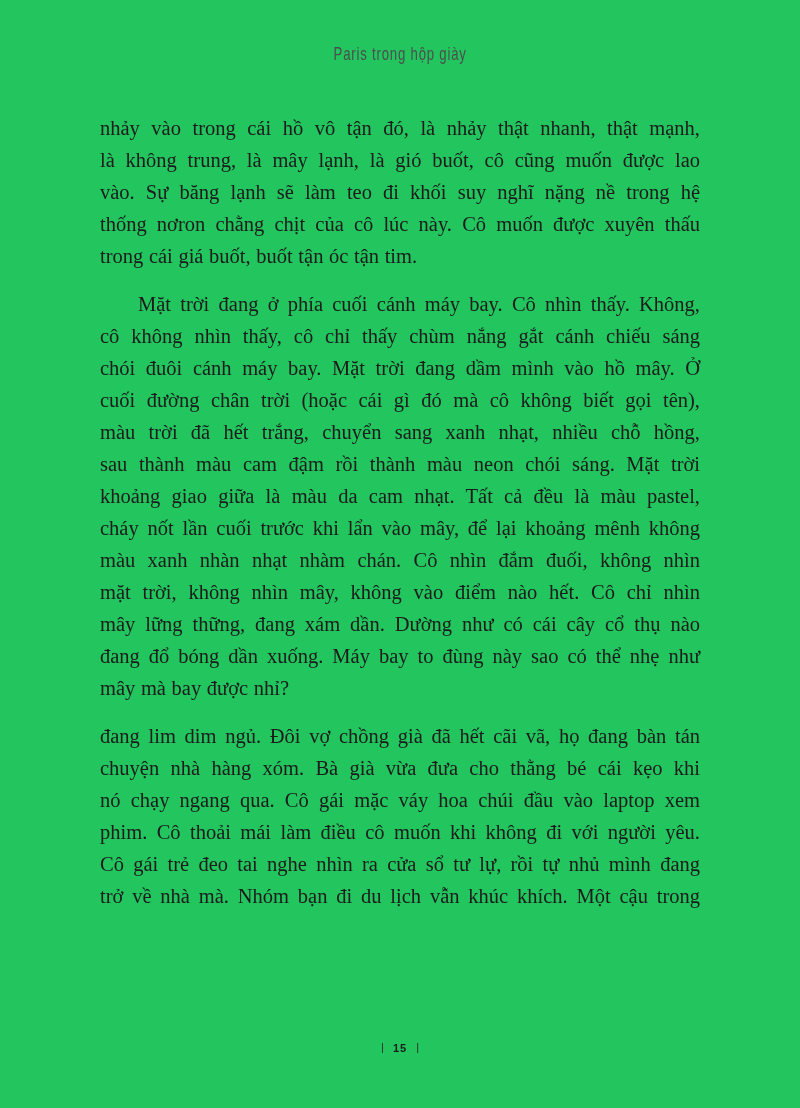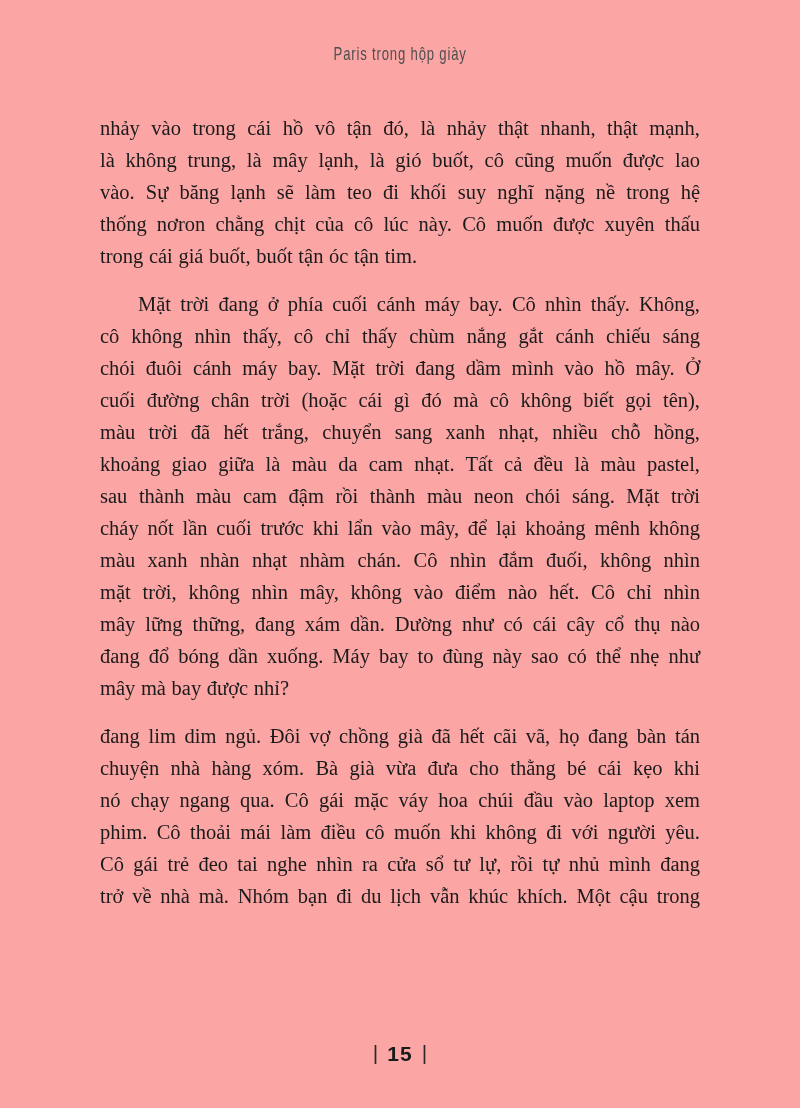--- a/index.html
+++ b/index.html
@@ -4,21 +4,21 @@
 <style>
   html, body {
     margin: 0;
     padding: 0;
     background: #ffffff;
   }
   .page {
     position: relative;
     width: 800px;
     height: 1108px;
-    background: #fca5a5;
+    background: #22c55e;
     overflow: hidden;
     font-family: "Liberation Serif", "DejaVu Serif", serif;
   }
   .running-header {
     position: absolute;
     top: 44px;
     left: 0;
     width: 100%;
     text-align: center;
   }
@@ -55,21 +55,21 @@
   .line.plain-end {
     text-align-last: left;
   }
   .page-footer {
     position: absolute;
     top: 1042px;
     left: 0;
     width: 100%;
     text-align: center;
     font-family: "Liberation Sans", "DejaVu Sans", sans-serif;
-    font-size: 21px;
+    font-size: 11px;
     color: #1b1b1b;
   }
   .page-footer .bar {
     font-weight: 400;
     color: #2a2a2a;
     padding: 0 9px;
     position: relative;
     top: -1px;
   }
   .page-footer .num {
@@ -93,22 +93,22 @@
         <div class="line">vào. Sự băng lạnh sẽ làm teo đi khối suy nghĩ nặng nề trong hệ</div>
         <div class="line">thống nơron chằng chịt của cô lúc này. Cô muốn được xuyên thấu</div>
         <div class="line plain-end">trong cái giá buốt, buốt tận óc tận tim.</div>
       </div>
       <div class="paragraph">
         <div class="line indent">Mặt trời đang ở phía cuối cánh máy bay. Cô nhìn thấy. Không,</div>
         <div class="line">cô không nhìn thấy, cô chỉ thấy chùm nắng gắt cánh chiếu sáng</div>
         <div class="line">chói đuôi cánh máy bay. Mặt trời đang dầm mình vào hồ mây. Ở</div>
         <div class="line">cuối đường chân trời (hoặc cái gì đó mà cô không biết gọi tên),</div>
         <div class="line">màu trời đã hết trắng, chuyển sang xanh nhạt, nhiều chỗ hồng,</div>
+        <div class="line">sau thành màu cam đậm rồi thành màu neon chói sáng. Mặt trời</div>
         <div class="line">khoảng giao giữa là màu da cam nhạt. Tất cả đều là màu pastel,</div>
-        <div class="line">sau thành màu cam đậm rồi thành màu neon chói sáng. Mặt trời</div>
         <div class="line">cháy nốt lần cuối trước khi lẩn vào mây, để lại khoảng mênh không</div>
         <div class="line">màu xanh nhàn nhạt nhàm chán. Cô nhìn đắm đuối, không nhìn</div>
         <div class="line">mặt trời, không nhìn mây, không vào điểm nào hết. Cô chỉ nhìn</div>
         <div class="line">mây lững thững, đang xám dần. Dường như có cái cây cổ thụ nào</div>
         <div class="line">đang đổ bóng dần xuống. Máy bay to đùng này sao có thể nhẹ như</div>
         <div class="line plain-end">mây mà bay được nhỉ?</div>
       </div>
       <div class="paragraph">
         <div class="line">đang lim dim ngủ. Đôi vợ chồng già đã hết cãi vã, họ đang bàn tán</div>
         <div class="line">chuyện nhà hàng xóm. Bà già vừa đưa cho thằng bé cái kẹo khi</div>

